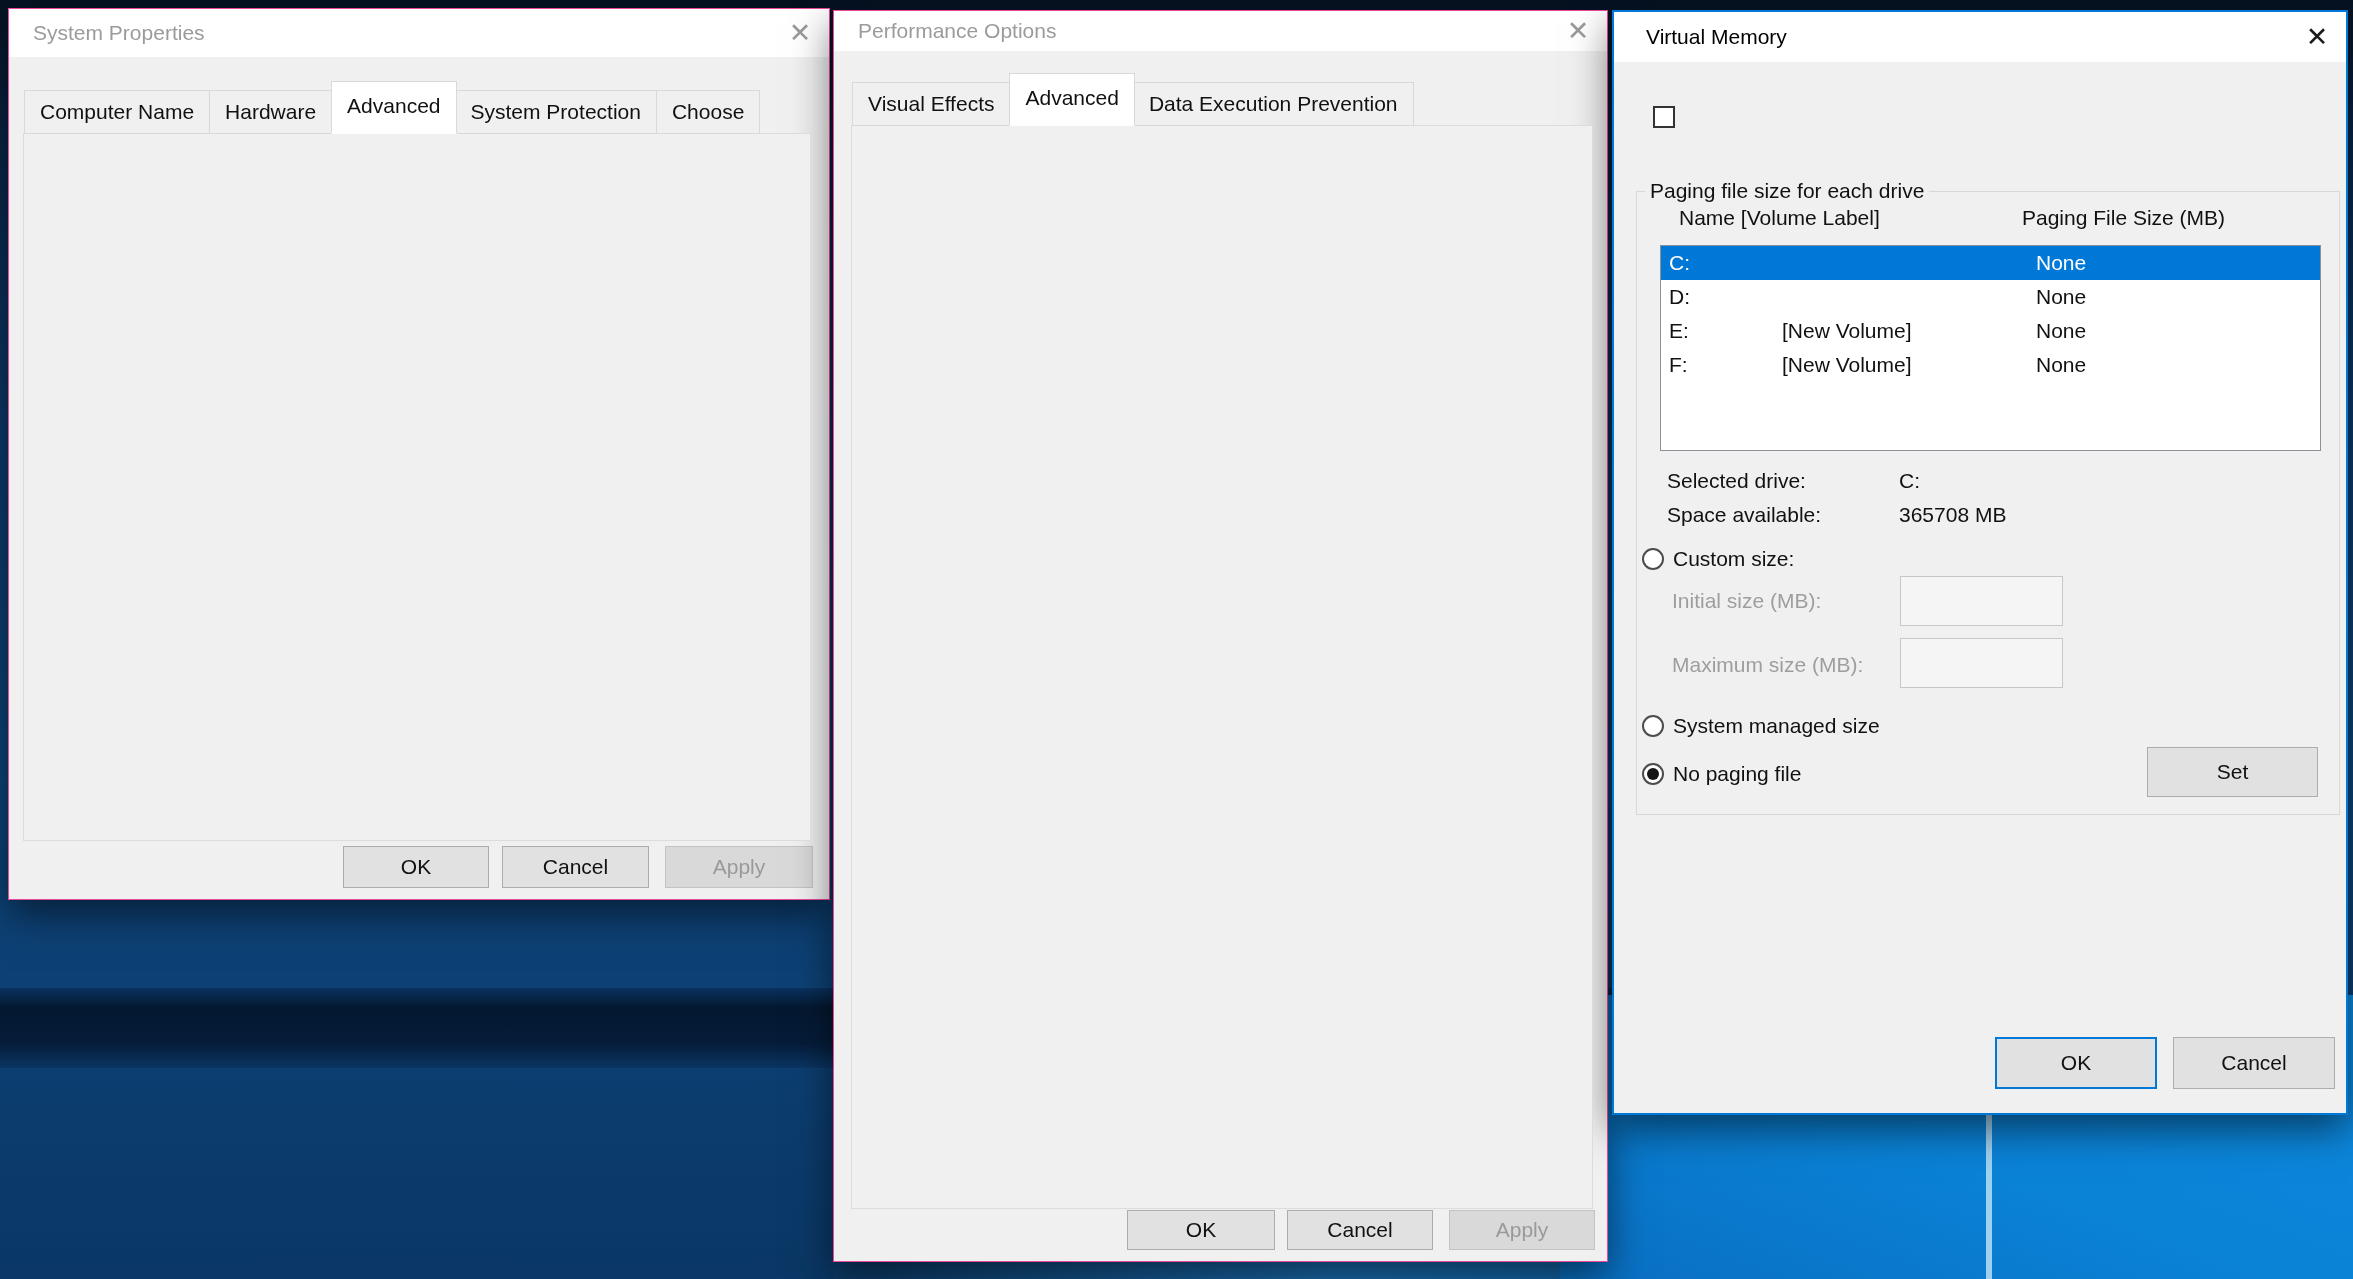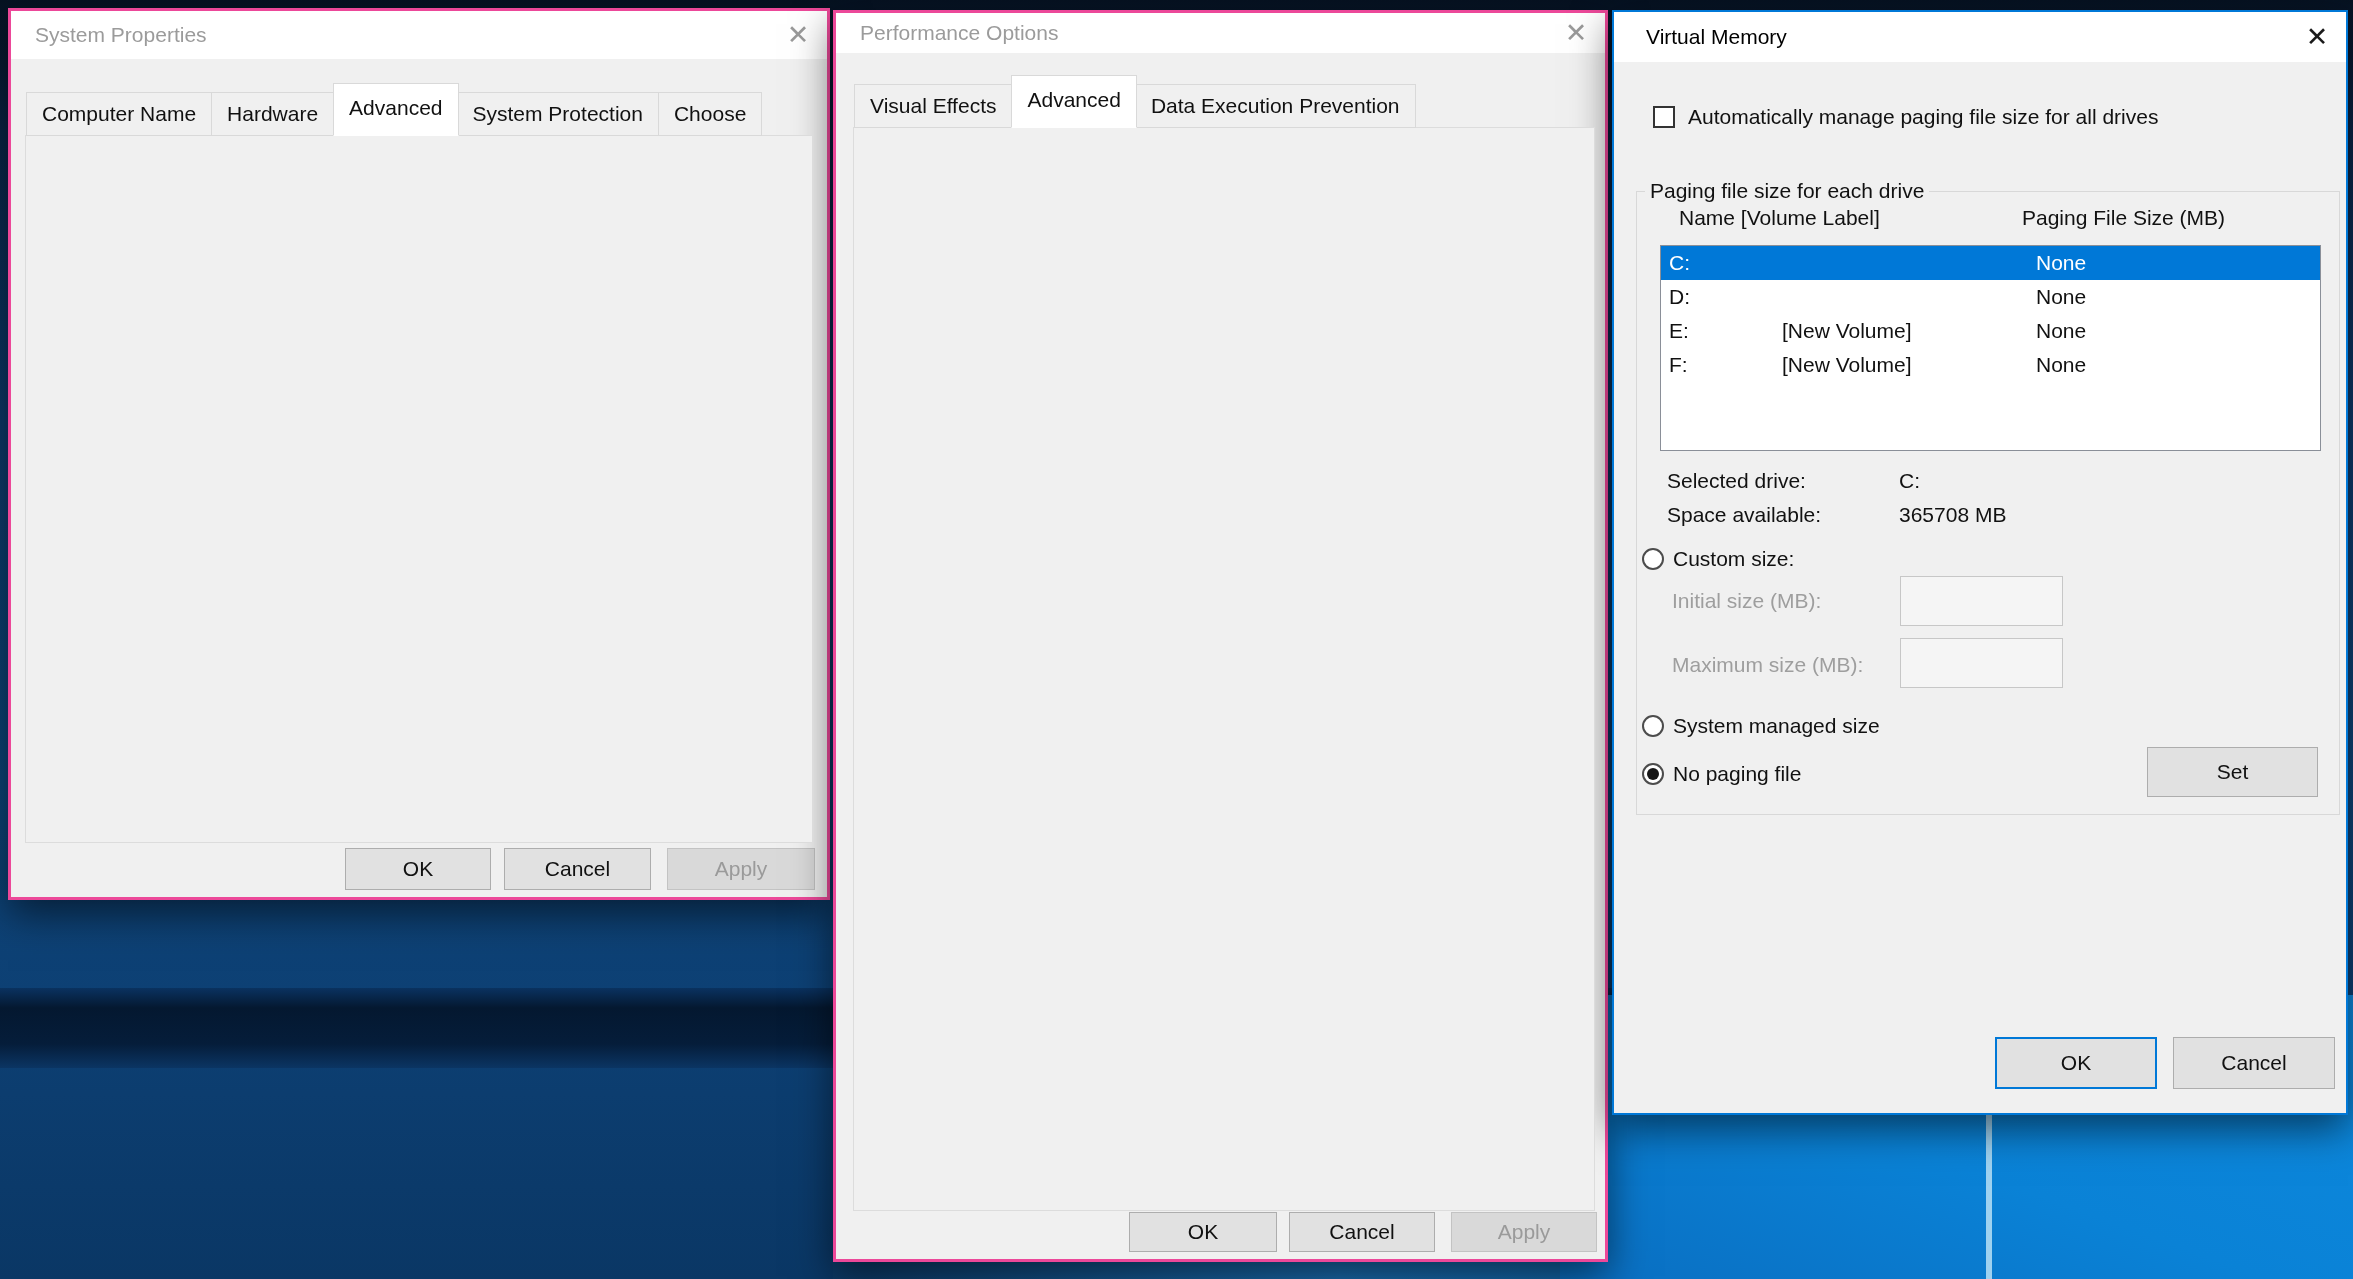--- a/index.html
+++ b/index.html
@@ -15,21 +15,21 @@
   .desktop-mid-strip{position:absolute;left:833px;top:1256px;width:780px;height:23px;
     background:linear-gradient(90deg,#0c3a67,#1a6eb2 65%,#1165a8);}
   .desktop-bright{position:absolute;left:1560px;top:995px;right:0;bottom:0;
     background:linear-gradient(200deg,#0d8adf 0%,#0a82d6 55%,#0a6fc2 100%);}
   .light-stripe{position:absolute;left:1986px;top:1110px;width:6px;bottom:0;
     background:#b9e0f6;opacity:.85;}
 
   
   .win{position:absolute;background:#f0f0f0;box-sizing:border-box;
        box-shadow:0 14px 38px rgba(0,0,0,.55);}
-  .win.inactive{border:3px solid #ec4899;padding-left:32px;}
+  .win.inactive{border:1px solid #ec4899;padding-left:32px;}
   .win.active{border:2px solid #0078d7;}
   .titlebar{position:absolute;left:0;right:0;top:0;background:#fff;}
   .titletext{position:absolute;left:24px;top:50%;transform:translateY(-50%);white-space:nowrap;}
   .inactive .titletext{color:#9b9b9b;}
   .active .titletext{color:#000;}
   .closebtn{position:absolute;right:0;top:0;width:58px;height:100%;
     display:flex;align-items:center;justify-content:center;font-size:27px;background:#fff;}
   .inactive .closebtn{color:#9a9a9a;}
   .active .closebtn{color:#1a1a1a;}
 
@@ -167,21 +167,20 @@
     <div class="btn disabled" style="left:615px;top:1199px;width:146px;height:40px;">Apply</div>
   </div>
 
   <div class="win active" style="left:1612px;top:10px;width:736px;height:1105px;">
     <div class="titlebar" style="height:50px;">
       <span class="titletext" style="left:32px;">Virtual Memory</span>
       <span class="closebtn">✕</span>
     </div>
 
     <div class="checkbox" style="left:39px;top:94px;"></div>
-    <div class="lbl" style="left:74px;top:92px;">Automatically manage paging file size for all drives</div>
 
     <div class="group" style="left:22px;top:162px;width:704px;height:624px;">
       <span class="legend">Paging file size for each drive</span>
 
       <div class="lbl" style="left:42px;top:13px;">Name  [Volume Label]</div>
       <div class="lbl" style="left:385px;top:13px;">Paging File Size (MB)</div>
 
       <div class="listbox" style="left:23px;top:53px;width:661px;height:206px;">
         <div class="list-row selected">
           <span class="cell-drive">C:</span>

